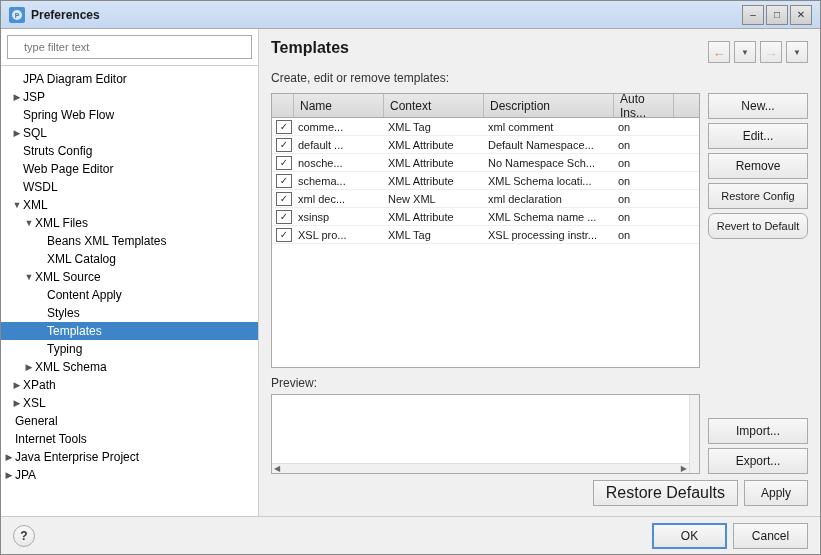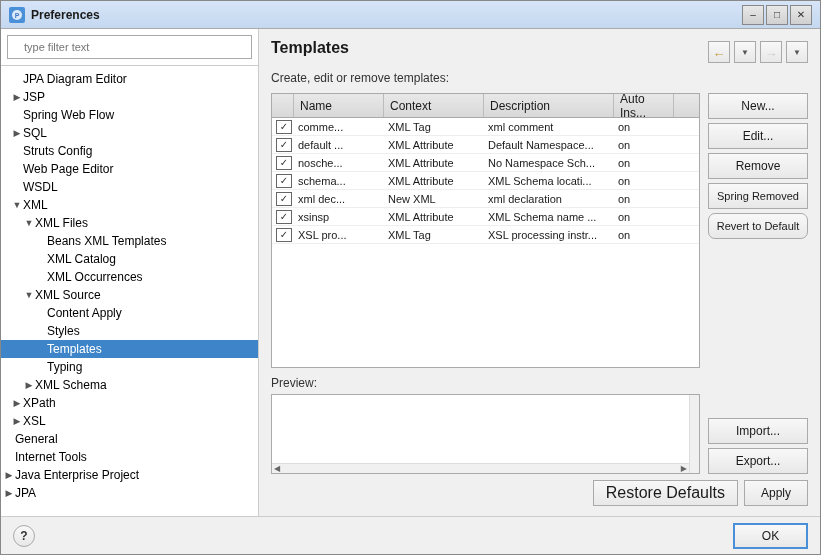--- a/index.html
+++ b/index.html
@@ -460,25 +460,20 @@
           </div>
           <div class="tree-item">
             <span class="tree-indent" style="width: 34px;"></span>
             <span class="tree-arrow"></span>
             <span class="tree-label">Beans XML Templates</span>
           </div>
           <div class="tree-item">
             <span class="tree-indent" style="width: 34px;"></span>
             <span class="tree-arrow"></span>
             <span class="tree-label">XML Catalog</span>
-          </div>
-          <div class="tree-item">
-            <span class="tree-indent" style="width: 34px;"></span>
-            <span class="tree-arrow"></span>
-            <span class="tree-label">XML Occurrences</span>
           </div>
           <div class="tree-item">
             <span class="tree-indent" style="width: 22px;"></span>
             <span class="tree-arrow">▼</span>
             <span class="tree-label">XML Source</span>
           </div>
           <div class="tree-item">
             <span class="tree-indent" style="width: 34px;"></span>
             <span class="tree-arrow"></span>
             <span class="tree-label">Content Apply</span>
@@ -645,36 +640,37 @@
                 <span class="scrollbar-arrow">▶</span>
               </div>
             </div>
           </div>
         </div>
 
         <div class="buttons-panel">
           <button class="btn">New...</button>
           <button class="btn">Edit...</button>
           <button class="btn">Remove</button>
-          <button class="btn" style="font-size:11px;">Spring Removed</button>
+          <button class="btn" style="font-size:11px;">Restore Config</button>
           <button class="btn" style="font-size:11px;border-radius:7px;">Revert to Default</button>
           <div style="flex:1; min-height:8px;"></div>
           <button class="btn">Import...</button>
           <button class="btn">Export...</button>
         </div>
       </div>
 
       <div class="bottom-actions">
         <button class="restore-defaults-btn">Restore Defaults</button>
         <button class="apply-btn">Apply</button>
       </div>
     </div>
   </div>
 
   <div class="bottom-bar">
     <div class="bottom-left">
       <button class="help-btn">?</button>
     </div>
     <div class="bottom-right">
       <button class="btn-ok">OK</button>
+      <button class="btn-cancel">Cancel</button>
     </div>
   </div>
 </div>
 
 </body></html>

